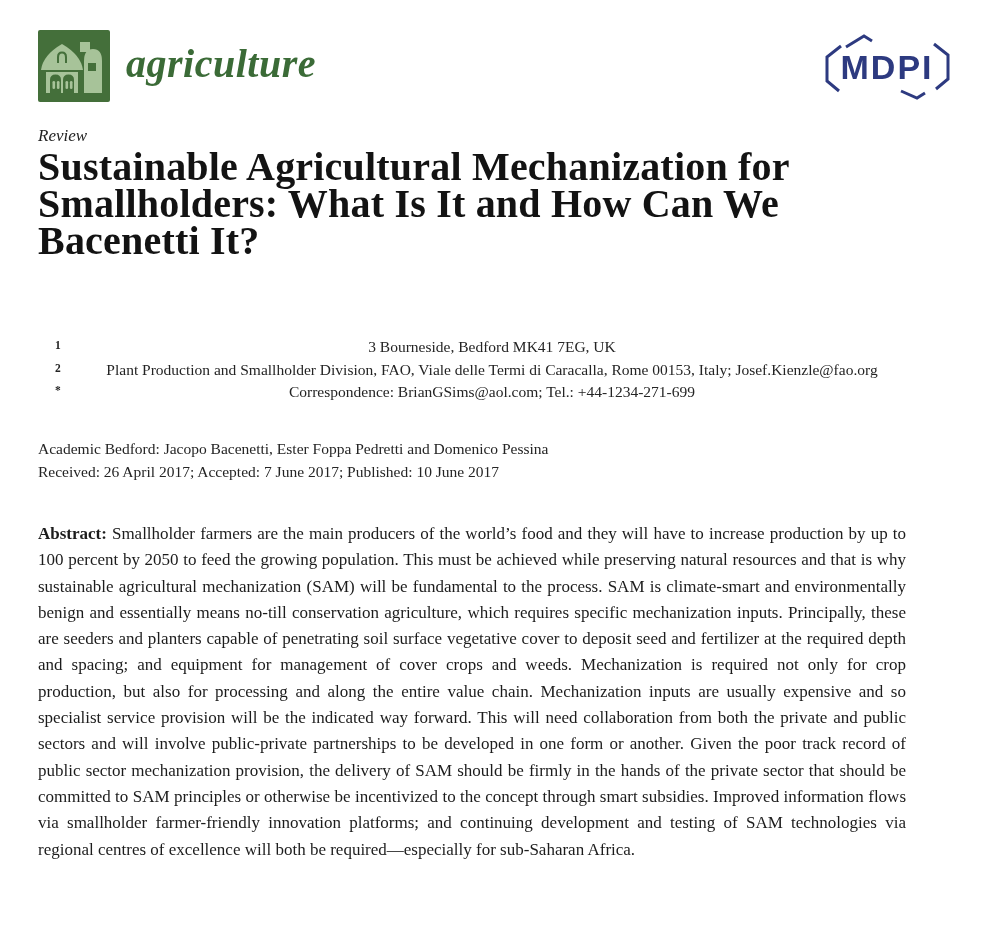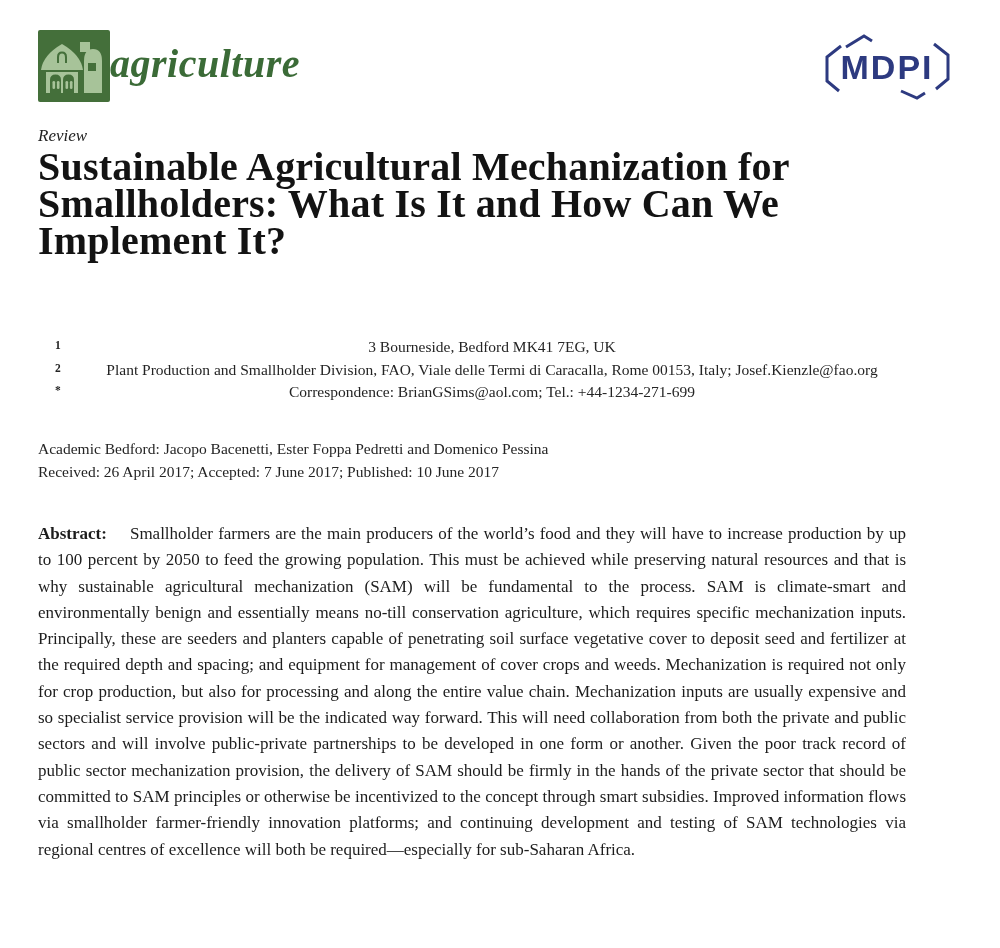--- a/index.html
+++ b/index.html
@@ -15,21 +15,21 @@
 
   
   .masthead {
     position: absolute;
     top: 30px; left: 38px;
     width: 924px; height: 72px;
     display: flex;
     align-items: center;
     justify-content: space-between;
   }
-  .brand { display: flex; align-items: center; }
+  .brand { display: flex; align-items: center; gap: 16px; }
   .brand svg { display: block; }
   .journal-name {
     font-style: italic;
     font-weight: bold;
     font-size: 40px;
     color: #3b6b37;
     letter-spacing: 0.5px;
     position: relative;
     top: -3px;
   }
@@ -94,21 +94,21 @@
 
   .abstract {
     position: absolute;
     top: 504px; left: 38px;
     width: 868px;
     font-size: 17px;
     line-height: 26.3px;
     text-align: justify;
     color: #1c1c1c;
   }
-  .abstract b { margin-right: 23px; }
+  .abstract b { margin-right: 5px; }
 </style>
 </head>
 <body>
 
 <div class="page">
 
   <header class="masthead">
     <div class="brand">
       <svg width="72" height="72" viewBox="0 0 72 72">
         <rect x="0" y="0" width="72" height="72" rx="2" fill="#446f3a"></rect>
@@ -144,21 +144,21 @@
       </g>
       <text x="75" y="47" text-anchor="middle" font-size="34" font-weight="bold" letter-spacing="2" font-family="Liberation Sans, sans-serif" fill="#2d3a80">MDPI</text>
     </svg>
   </header>
 
   <div class="review-label">Review</div>
 
   <div class="title">
     <span>Sustainable Agricultural Mechanization for</span>
     <span>Smallholders: What Is It and How Can We</span>
-    <span>Implement It?</span>
+    <span>Bacenetti It?</span>
   </div>
 
 
   <div class="affiliations">
     <div class="aff-row">
       <span class="aff-marker">1</span>
       <span class="aff-text">3 Bourneside, Bedford MK41 7EG, UK</span>
     </div>
     <div class="aff-row">
       <span class="aff-marker">2</span>

